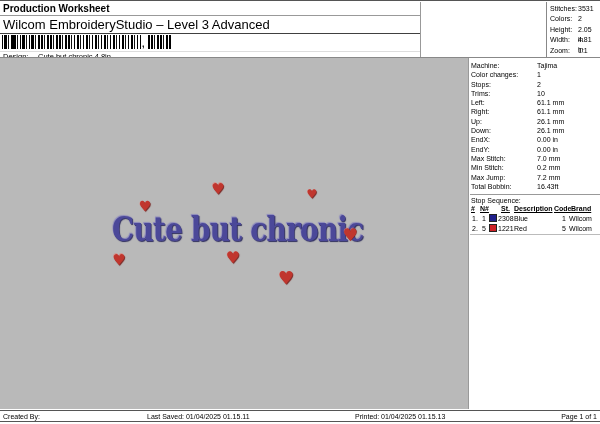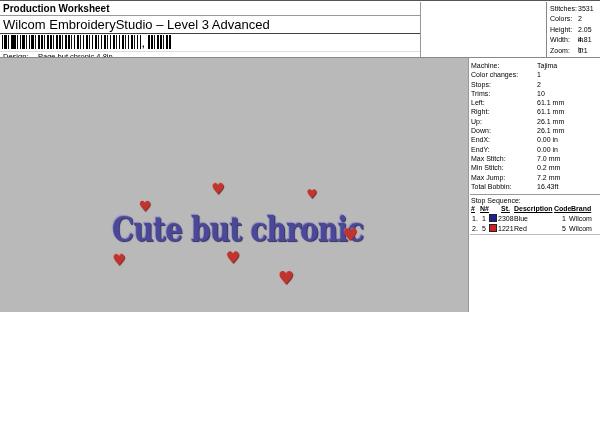--- a/index.html
+++ b/index.html
@@ -1,17 +1,17 @@
 <!DOCTYPE html>
 <html><head>
 <meta charset="utf-8">
 <style>
   html,body{margin:0;padding:0;background:#fff;}
   .page{
-    position:relative;width:600px;height:312px;background:#ffffff;
+    position:relative;width:600px;height:424px;background:#ffffff;
     font-family:"Liberation Sans",sans-serif;color:#000;overflow:hidden;
     border-top:1px solid #555;box-sizing:border-box;
   }
   
   .hdr-left{position:absolute;left:0;top:1px;width:421px;height:55px;
     border-right:1px solid #999;box-sizing:border-box;background:#fff;}
   .hdr-title{font-size:10px;font-weight:bold;padding:1px 0 1px 3px;
     border-bottom:1px solid #999;}
   .hdr-sub{font-size:13px;padding:1px 0 1px 3px;border-bottom:1px solid #404040;}
   .hdr-barcode-row{position:relative;height:17px;border-bottom:1px solid #ddd;}
@@ -81,21 +81,21 @@
   <div class="hdr-left">
     <div class="hdr-title">Production Worksheet</div>
     <div class="hdr-sub">Wilcom EmbroideryStudio – Level 3 Advanced</div>
     <div class="hdr-barcode-row">
       <div class="bc bc1"></div>
       <div class="bc-comma">,</div>
       <div class="bc bc2"></div>
     </div>
     <div class="hdr-row bordered">
       <span class="lbl">Design:</span>
-      <span class="val">Page but chronic 4,8in</span>
+      <span class="val">Cute but chronic 4,8in</span>
     </div>
     <div class="hdr-row">
       <span class="lbl">Colorway:</span>
       <span class="val">Colorway 1</span>
     </div>
   </div>
 
   <div class="hdr-rule"></div>
 
   <div class="summary">

